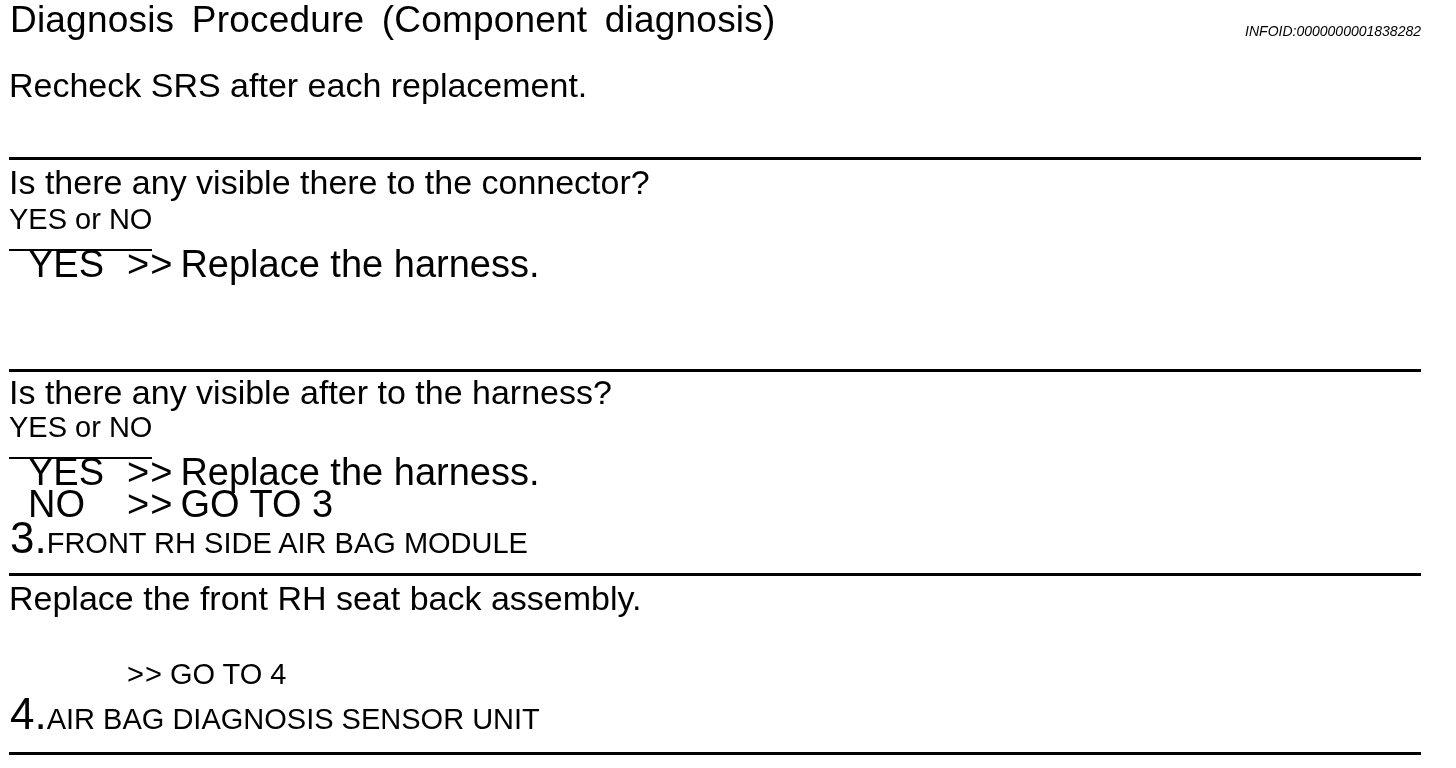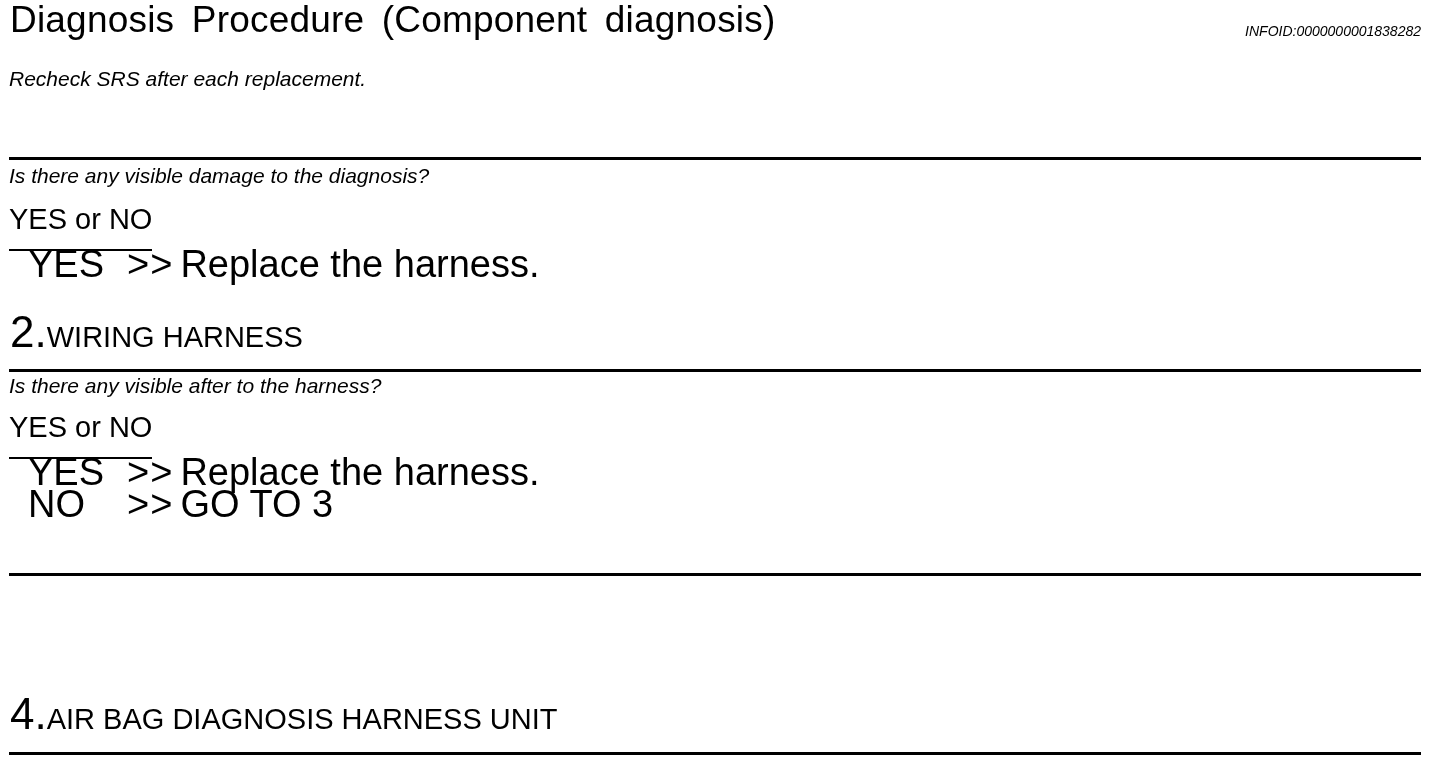--- a/index.html
+++ b/index.html
@@ -29,24 +29,23 @@
   }
   .infoid {
     right: 35px;
     top: 24px;
     font-size: 14px;
     font-style: italic;
     line-height: 1;
     text-align: center;
   }
   .body-line {
-    font-size: 21px;
+    font-size: 34px;
     line-height: 1;
     letter-spacing: 0px;
-    font-style: italic;
   }
   .intro        { left: 9px;  top: 68px; }
 
   .step-head {
     left: 10px;
     font-size: 44px;
     line-height: 1;
   }
   .step-num   { font-size: 44px; }
   .step-title { font-size: 29px; }
@@ -79,35 +78,39 @@
 <body>
 
 <div class="page">
 
   <div class="abs page-title">Diagnosis Procedure (Component diagnosis)</div>
   <div class="abs infoid">INFOID:0000000001838282</div>
 
   <div class="abs body-line intro">Recheck SRS after each replacement.</div>
 
   <div class="abs rule" style="top:157px"></div>
-  <div class="abs body-line" style="left:9px; top:165px">Is there any visible damage to the diagnosis?</div>
+  <div class="abs body-line" style="left:9px; top:165px">Is there any visible there to the connector?</div>
   <div class="abs prompt" style="left:9px; top:205px">YES or NO</div>
   <div class="abs answer-row" style="top:245px">
     <span class="answer-label">YES</span><span class="answer-arrow">&gt;&gt;</span><span class="answer-action">Replace the harness.</span>
   </div>
 
-  <div class="abs step-head" style="top:310px"><span class="step-num">2.</span><span class="step-title">WIRING HARNESS</span></div>
   <div class="abs rule" style="top:369px"></div>
   <div class="abs body-line" style="left:9px; top:375px">Is there any visible after to the harness?</div>
   <div class="abs prompt" style="left:9px; top:413px">YES or NO</div>
   <div class="abs answer-row" style="top:453px">
     <span class="answer-label">YES</span><span class="answer-arrow">&gt;&gt;</span><span class="answer-action">Replace the harness.</span>
   </div>
   <div class="abs answer-row" style="top:485px">
     <span class="answer-label">NO</span><span class="answer-arrow">&gt;&gt;</span><span class="answer-action">GO TO 3</span>
   </div>
 
+  <div class="abs step-head" style="top:516px"><span class="step-num">3.</span><span class="step-title">FRONT RH SIDE AIR BAG MODULE</span></div>
   <div class="abs rule" style="top:573px"></div>
+  <div class="abs body-line" style="left:9px; top:581px">Replace the front RH seat back assembly.</div>
+  <div class="abs solo-answer" style="top:660px">
+    <span class="answer-arrow">&gt;&gt;</span><span class="answer-action">GO TO 4</span>
+  </div>
 
-  <div class="abs step-head" style="top:692px"><span class="step-num">4.</span><span class="step-title">AIR BAG DIAGNOSIS HARNESS UNIT</span></div>
+  <div class="abs step-head" style="top:692px"><span class="step-num">4.</span><span class="step-title">AIR BAG DIAGNOSIS SENSOR UNIT</span></div>
   <div class="abs rule" style="top:752px"></div>
 
 </div>
 
 </body></html>

